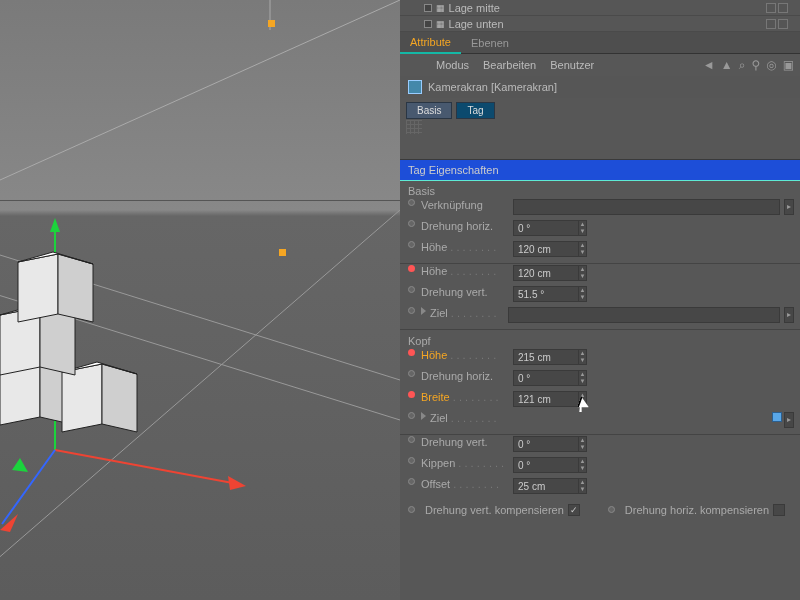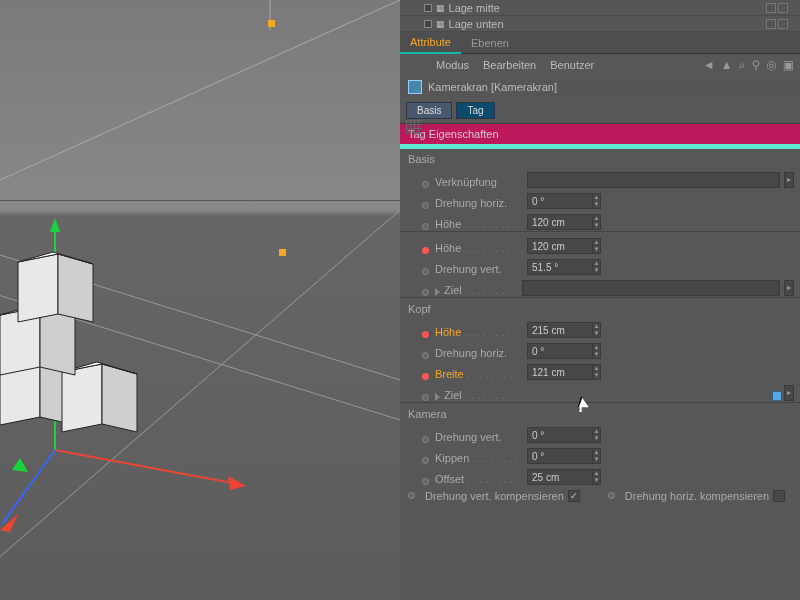--- a/index.html
+++ b/index.html
@@ -16,23 +16,23 @@
   .tab { padding: 4px 10px; color: #999; font-size: 11px; cursor: pointer; }
   .tab.active { color: #f5a623; border-bottom: 2px solid #14b8a6; }
   .menubar { display: flex; align-items: center; background: #575757; height: 22px; padding-left: 6px; gap: 14px; position: relative; }
   .menubar .menu { color: #bbb; font-size: 11px; cursor: pointer; }
   .menubar .icons { position: absolute; right: 6px; display: flex; gap: 6px; color: #999; font-size: 12px; }
   .obj-row { display: flex; align-items: center; height: 22px; background: #565656; padding-left: 8px; gap: 6px; }
   .obj-icn { width: 14px; height: 14px; background: #48a; border: 1px solid #9cf; }
   .sub-tabs { display: flex; gap: 4px; padding: 4px 6px; background: #575757; }
   .sub-tab { padding: 2px 10px; background: #48596f; color: #ddd; border: 1px solid #2a3644; font-size: 10px; cursor: pointer; }
   .sub-tab.active { background: #0c4a6e; }
-  .section-header { background: #be185d; padding: 4px 8px; color: #ccc; font-size: 11px; border-top: 1px solid #3a3a3a; border-bottom: 5px solid #5eead4; }
+  .section-header { background: #1d4ed8; padding: 4px 8px; color: #ccc; font-size: 11px; border-top: 1px solid #3a3a3a; border-bottom: 1px solid #5eead4; margin-top: 36px; }
   .group-label { padding: 4px 8px 2px; color: #aaa; font-size: 11px; background: #575757; }
-  .prop-row { display: flex; align-items: flex-end; height: 21px; padding-left: 8px; background: #575757; margin-left: 14px; }
+  .prop-row { display: flex; align-items: flex-start; height: 21px; padding-left: 8px; background: #575757; }
   .dot { width: 7px; height: 7px; border-radius: 50%; margin-right: 6px; flex-shrink: 0; }
   .dot.off { background: #666; border: 1px solid #888; }
   .dot.on { background: #f55; }
   .dot.link { background: #666; border: 1px solid #888; }
   .tri { width: 0; height: 0; border-top: 4px solid transparent; border-bottom: 4px solid transparent; border-left: 5px solid #888; margin-right: 4px; }
   .prop-label { width: 92px; color: #aaa; font-size: 11px; overflow: hidden; white-space: nowrap; }
   .prop-label.hl { color: #f5a623; }
   .dots-fill::after { content: " . . . . . . . ."; color: #777; }
   .num-input { width: 66px; height: 16px; background: #474747; border: 1px solid #3a3a3a; color: #ccc; font-size: 10px; padding: 0 4px; }
   .spinner { width: 9px; height: 16px; background: #474747; border: 1px solid #3a3a3a; margin-left: -1px; display: flex; flex-direction: column; }
@@ -238,21 +238,20 @@
   </div>
   <div class="prop-row">
     <span class="dot link"></span>
       <span class="tri"></span>
     <span class="prop-label dots-fill" style="width:78px">Ziel</span>
     <span class="cubeicn-target"></span>
     <div class="link-caret">▸</div>
   </div>
   <div class="sep"></div>
 
-  <div class="group-label">Kamera</div>
   <div class="prop-row">
     <span class="dot off"></span>
     <span class="prop-label">Drehung vert.</span>
     <input class="num-input" value="0 °" style="">
     <div class="spinner">
         <span>▲</span>
         <span>▼</span>
       </div>
   </div>
   <div class="prop-row">

